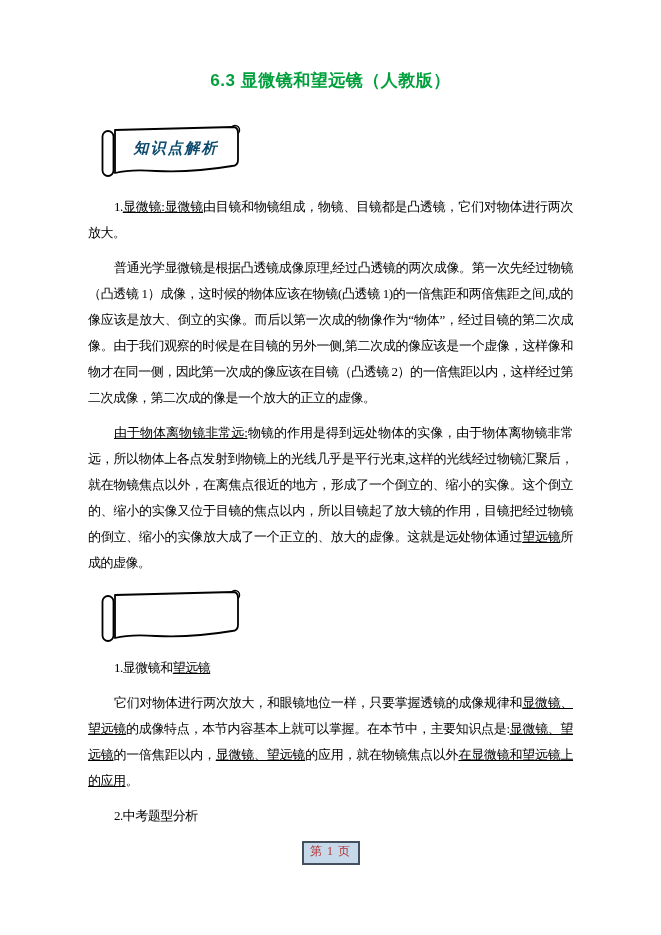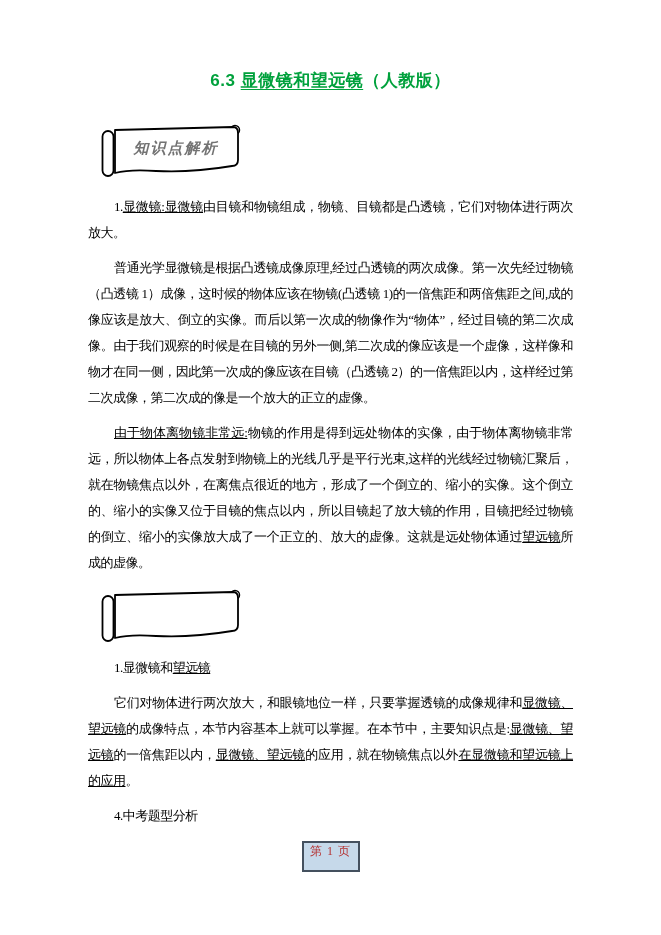--- a/index.html
+++ b/index.html
@@ -13,21 +13,21 @@
   .doc-title {
     margin: 70px 88px 0 88px;
     text-align: center;
     font-family: "Liberation Sans", "DejaVu Sans", sans-serif;
     font-weight: bold;
     font-size: 17px;
     color: #00A13C;
     letter-spacing: 0.5px;
     line-height: 22px;
   }
-  .doc-title .u { text-decoration: underline; text-underline-offset: 3px; }
+  .doc-title .u { text-underline-offset: 3px; }
 
   .content {
     margin: 0 88px;
     font-size: 13px;
     letter-spacing: -0.5px;
     line-height: 26px;
     text-align: justify;
   }
   .content p { margin: 0 0 9px 0; text-indent: 2em; }
   .content .u { text-decoration: underline; }
@@ -35,31 +35,31 @@
   .banner {
     position: relative;
     width: 150px; height: 58px;
     margin: 28px 0 16px 10px;
   }
   .banner.second { margin: 6px 0 12px 10px; }
   .banner svg { position: absolute; left: 0; top: 0; }
   .banner-label {
     position: absolute; left: 24px; top: 15px; width: 108px;
     text-align: center;
-    color: #737373;
+    color: #0c4a6e;
     font-weight: bold;
     font-style: italic;
     font-size: 15px;
     letter-spacing: 2px;
     font-family: "Liberation Serif", serif;
     white-space: nowrap;
   }
 
   .footer-box {
-    width: 58px; height: 31px;
+    width: 58px; height: 24px;
     margin: 12px auto 0 auto;
     background: #C6D9EA;
     border: 2px solid #44505E;
     box-sizing: border-box;
     text-align: center;
     font-size: 12px;
     line-height: 16px;
     color: #B53333;
     letter-spacing: 1px;
     font-family: "Liberation Serif", serif;
@@ -93,21 +93,21 @@
       <svg width="150" height="58" viewBox="0 0 150 58">
         <circle cx="137" cy="10" r="4.5" fill="#ffffff" stroke="#000000" stroke-width="1.5"></circle>
         <path d="M17 10 L135 7 Q140 7 140 13 L140 40 Q140 46 134 46 Q 92 53 58 51 Q 32 49 17 53 Z" fill="#ffffff" stroke="#000000" stroke-width="1.8" stroke-linejoin="round"></path>
         <rect x="4.5" y="11" width="11" height="45" rx="5.5" fill="#ffffff" stroke="#000000" stroke-width="1.8"></rect>
       </svg>
     </div>
 
     <div>
         <p><span>1.显微镜和</span><span class="u">望远镜</span></p>
         <p><span>它们对物体进行两次放大，和眼镜地位一样，只要掌握透镜的成像规律和</span><span class="u">显微镜、望远镜</span><span>的成像特点，本节内容基本上就可以掌握。在本节中，主要知识点是:</span><span class="u">显微镜、望远镜</span><span>的一倍焦距以内，</span><span class="u">显微镜、望远镜</span><span>的应用，就在物镜焦点以外</span><span class="u">在显微镜和望远镜上的应用</span><span>。</span></p>
-        <p><span>4.中考题型分析</span></p>
+        <p><span>2.中考题型分析</span></p>
       </div>
 
   </div>
 
   <div class="footer-box">
     <span>第 1 页</span>
   </div>
 
 </div>
 

